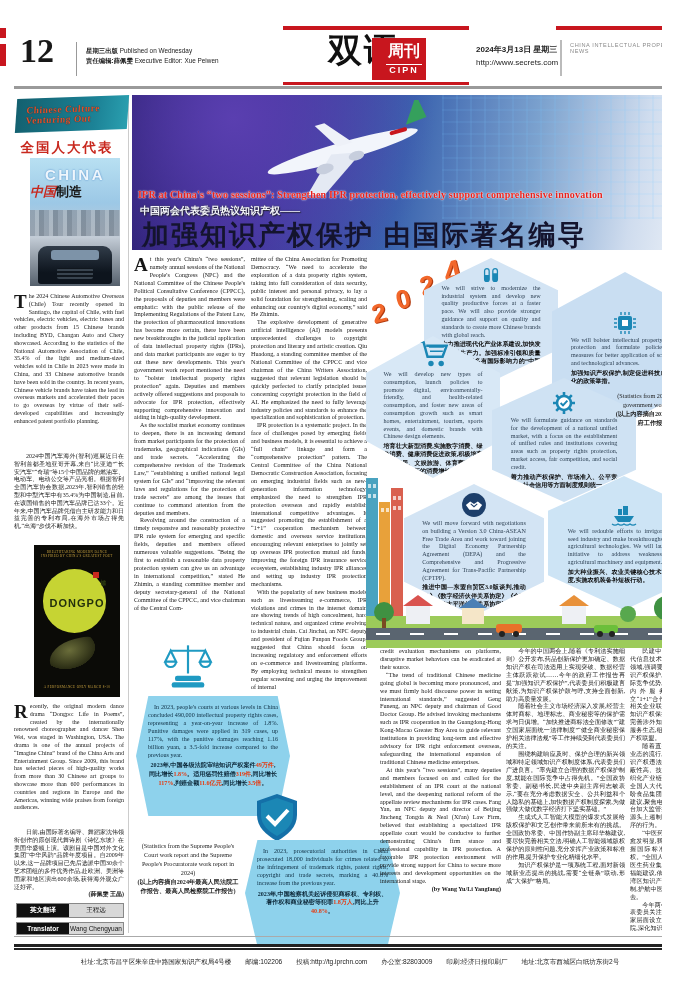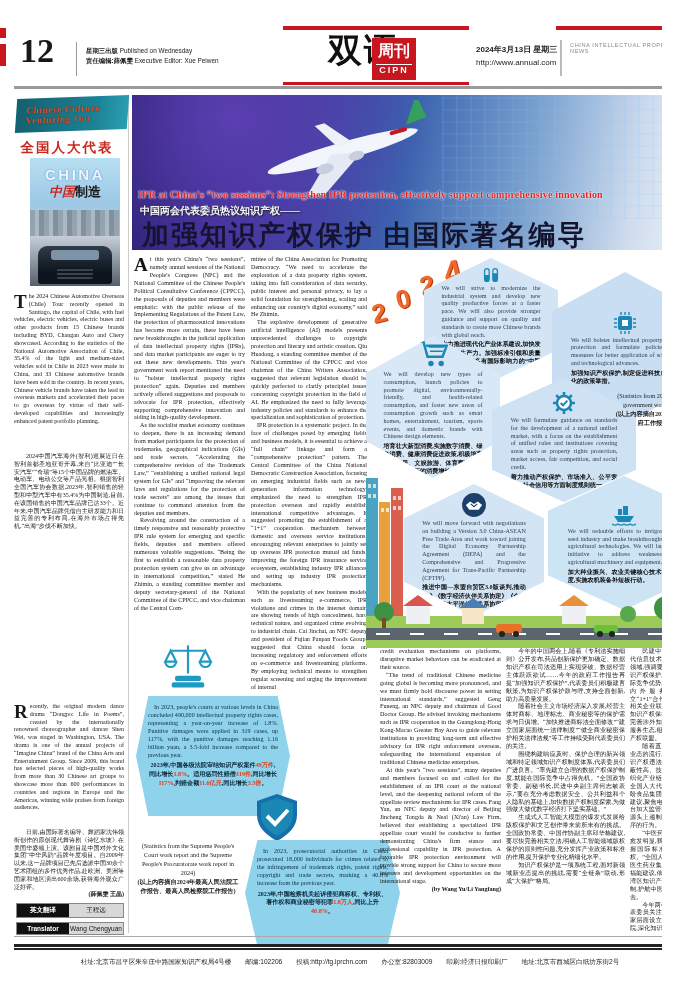--- a/index.html
+++ b/index.html
@@ -5,35 +5,35 @@
   html,body{margin:0;padding:0;background:#fff;}
   .page{position:relative;width:662px;height:985px;background:#fff;overflow:hidden;
         font-family:"Liberation Serif",serif;color:#181818;}
   .abs{position:absolute;}
   .sans{font-family:"Liberation Sans",sans-serif;}
   
   .pageno{font-size:34px;font-weight:bold;font-family:"Liberation Serif",serif;}
   .pubinfo{font-size:6.4px;line-height:1.6;color:#222;font-family:"Liberation Sans",sans-serif;}
   .pubinfo b{font-weight:bold;}
   .logo-cn{font-size:34px;font-weight:900;letter-spacing:2px;color:#101010;font-family:"Liberation Serif",serif;}
-  .logo-box{background:#c8161e;color:#fff;text-align:center;font-family:"Liberation Sans",sans-serif;}
+  .logo-box{background:#c8161e;color:#fff;text-align:center;font-family:"Liberation Sans",sans-serif;padding-left:10px;}
   .redbar{background:#c8161e;}
   .grayrule{background:#9a9a9a;}
   .brand-en{font-size:5.6px;letter-spacing:.6px;color:#8a8a8a;font-family:"Liberation Sans",sans-serif;}
   .brand-cn{font-size:17px;font-weight:bold;font-style:italic;color:#c8161e;letter-spacing:1px;}
   
   .badge{background:linear-gradient(95deg,#13606f,#1c8296 70%,#2aa0b0);transform:rotate(-2deg) skewX(-6deg);
          display:flex;flex-direction:column;justify-content:center;padding-left:10px;}
   .badge div{font-size:9.5px;font-weight:bold;color:#e0512c;letter-spacing:.5px;
              font-family:"Liberation Serif",serif;text-shadow:0 0 1px #08323a;}
   .badge-cn{font-size:13.5px;font-weight:900;color:#c8281e;letter-spacing:2px;text-align:center;}
   .cover{background:linear-gradient(#b8e0f2 0%,#9cc8e6 35%,#c3ccd6 62%,#55606c 100%);overflow:hidden;}
   .cover-title{font-size:15px;font-weight:bold;letter-spacing:2.5px;color:#eef6fc;text-align:center;
                text-shadow:0 0 2px #4a86c8;font-family:"Liberation Sans",sans-serif;}
-  .cover-callig{font-size:13px;font-weight:900;text-align:center;}
+  .cover-callig{font-size:13px;font-weight:900;}
   .cover-callig .r{color:#c8281e;font-style:italic;}
   .cover-sky{position:absolute;left:0;right:0;height:26px;
       background:repeating-linear-gradient(90deg,#8d99a6 0 5px,#aab4be 5px 9px,#76828f 9px 14px);opacity:.8;}
   .cover-car{position:absolute;left:9%;width:82%;height:30%;border-radius:9px 9px 3px 3px;
       background:linear-gradient(#313c49,#0d141d 70%);}
   .cover-car .glass{position:absolute;left:18%;top:12%;width:64%;height:26%;background:#7d93a8;border-radius:3px;}
   .cover-car .grille{position:absolute;left:26%;bottom:12%;width:48%;height:30%;border-radius:2px;
       background:repeating-linear-gradient(0deg,#39444f 0 2px,#10161d 2px 4px);}
   .scol{font-size:6px;line-height:1.3;text-align:justify;overflow:hidden;}
   .scol p{margin:0;}
@@ -114,21 +114,21 @@
   <div class="abs redbar" style="left:556px;top:26px;width:140px;height:4px;"></div>
 
   <div class="abs logo-cn" style="left:290px;top:28px;margin-left:38px;">双语</div>
   <div class="abs logo-box" style="left:372px;top:38px;width:44px;height:42px;">
     <div style="font-size:16px;font-weight:bold;padding-top:3px;">周刊</div>
     <div style="font-size:9px;font-weight:bold;letter-spacing:2px;border-top:1px solid #fff;margin:2px 4px 0;">CIPN</div>
   </div>
   <div class="abs redbar" style="left:283px;top:82px;width:186px;height:3px;"></div>
 
   <div class="abs sans" style="left:476px;top:44px;width:130px;font-size:8px;font-weight:bold;color:#222;">2024年3月13日 星期三</div>
-  <div class="abs sans" style="left:476px;top:58px;width:130px;font-size:8px;color:#222;">http://www.annual.com</div>
+  <div class="abs sans" style="left:476px;top:58px;width:130px;font-size:8px;color:#222;">http://www.secrets.com</div>
   <div class="abs" style="left:560px;top:40px;width:2px;height:36px;background:#bbb;"></div>
   <div class="abs brand-en" style="left:570px;top:42px;width:128px;">CHINA INTELLECTUAL PROPERTY NEWS</div>
   <div class="abs grayrule" style="left:14px;top:86px;width:682px;height:3px;"></div>
 
   <div class="abs" style="left:128px;top:95px;width:1px;height:838px;background:#ccc;"></div>
 
   <div class="abs badge" style="left:16px;top:97px;width:102px;height:34px;">
     <div>Chinese Culture</div>
     <div>Venturing Out</div>
   </div>
@@ -144,20 +144,30 @@
     </div>
   </div>
 
   <div class="abs scol" style="left:14px;top:293px;width:110px;height:158px;">
     <p class="dropcap">The 2024 Chinese Automotive Overseas (Chile) Tour recently opened in Santiago, the capital of Chile, with fuel vehicles, electric vehicles, electric buses and other products from 15 Chinese brands including BYD, Changan Auto and Chery showcased. According to the statistics of the National Automotive Association of Chile, 35.4% of the light and medium-sized vehicles sold in Chile in 2023 were made in China, and 33 Chinese automotive brands have been sold in the country. In recent years, Chinese vehicle brands have taken the lead in overseas markets and accelerated their paces to go overseas by virtue of their self-developed capabilities and increasingly enhanced patent portfolio planning.</p>
   </div>
   <div class="abs scol" style="left:14px;top:453px;width:110px;height:88px;">
     <p class="cn-p">2024中国汽车海外(智利)巡展近日在智利首都圣地亚哥开幕,来自“比亚迪”“长安汽车”“奇瑞”等15个中国品牌的燃油车、电动车、电动公交等产品亮相。根据智利全国汽车协会数据,2023年,智利销售的轻型和中型汽车中有35.4%为中国制造,目前,在该国销售的中国汽车品牌已达33个。近年来,中国汽车品牌凭借自主研发能力和日益完善的专利布局,在海外市场占得先机,“出海”步伐不断加快。</p>
   </div>
 
+  <div class="abs poster" style="left:34px;top:545px;width:86px;height:152px;">
+    <div class="tiny" style="margin-top:5px;">Breathtaking modern dance</div>
+    <div class="tiny">Inspired by China's greatest poet</div>
+    <div class="moon"></div>
+    <div class="ptitle">DONGPO</div>
+    <div class="seal"></div>
+    <div class="pcn">诗忆东坡</div>
+    <div class="dancer"></div>
+    <div class="tiny cap">A PERFORMANCE ONLY MARCH 8-10</div>
+  </div>
 
   <div class="abs scol" style="left:14px;top:703px;width:110px;height:124px;">
     <p class="dropcap">Recently, the original modern dance drama “Dongpo: Life in Poems”, created by the internationally renowned choreographer and dancer Shen Wei, was staged in Washington, USA. The drama is one of the annual projects of “Imagine China” brand of the China Arts and Entertainment Group. Since 2009, this brand has selected pieces of high-quality works from more than 30 Chinese art groups to showcase more than 600 performances in countries and regions in Europe and the Americas, winning wide praises from foreign audiences.</p>
   </div>
   <div class="abs scol" style="left:14px;top:829px;width:110px;height:62px;">
     <p class="cn-p">日前,由国际著名编导、舞蹈家沈伟领衔创作的原创现代舞诗剧《诗忆东坡》在美国华盛顿上演。该剧目是中国对外文化集团“中华风韵”品牌年度项目。自2009年以来,这一品牌项目已先后选派中国30余个艺术团组的多件优秀作品,赴欧洲、美洲等国家和地区演出600余场,获得海外观众广泛好评。</p>
   </div>
   <div class="abs scol byline" style="left:14px;top:891px;width:110px;">(薛佩雯 王晶)</div>
 
   <div class="abs trtable" style="left:16px;top:903px;width:108px;">

